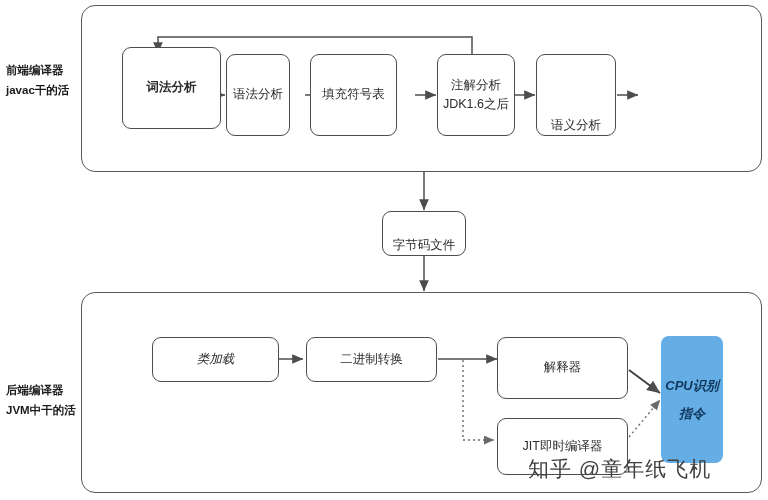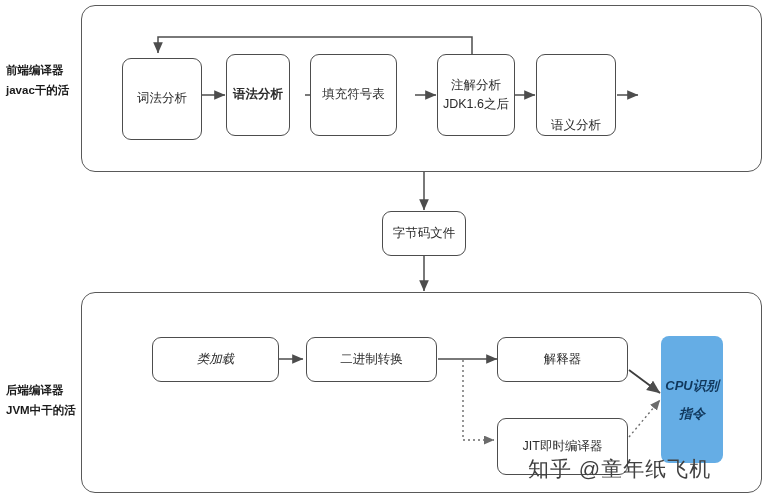--- a/index.html
+++ b/index.html
@@ -127,62 +127,62 @@
     <line x1="629" y1="437" x2="660" y2="400" stroke="#6b6b6b" stroke-width="1.4" stroke-dasharray="2,3" marker-end="url(#arrow-dot)"></line>
   </svg>
 
   <div class="group-frame" style="left:81px; top:5px; width:681px; height:167px;"></div>
 
   <div class="side-label" style="left:6px; top:60px;">
     <span class="ln">前端编译器</span>
     <span class="ln">javac干的活</span>
   </div>
 
-  <div class="node" style="left:122px; top:58px; width:80px; height:82px;">
+  <div class="node" style="left:122px; top:47px; width:99px; height:82px;font-weight:bold;">
     <span>词法分析</span>
   </div>
 
-  <div class="node" style="left:226px; top:54px; width:64px; height:82px;font-weight:bold;">
+  <div class="node" style="left:226px; top:54px; width:64px; height:82px;">
     <span>语法分析</span>
   </div>
 
   <div class="node" style="left:310px; top:54px; width:87px; height:82px;">
     <span>填充符号表</span>
   </div>
 
   <div class="node" style="left:437px; top:54px; width:78px; height:82px;">
     <span>注解分析</span>
     <span class="line2">JDK1.6之后</span>
   </div>
 
   <div class="node" style="left:536px; top:54px; width:80px; height:82px;justify-content:flex-end;">
     <span>语义分析</span>
   </div>
 
 
-  <div class="node" style="left:382px; top:211px; width:84px; height:45px;">
+  <div class="node" style="left:382px; top:211px; width:84px; height:45px;justify-content:flex-end;">
     <span>字节码文件</span>
   </div>
 
   <div class="group-frame" style="left:81px; top:292px; width:681px; height:201px;"></div>
 
   <div class="side-label" style="left:6px; top:380px;">
     <span class="ln">后端编译器</span>
     <span class="ln">JVM中干的活</span>
   </div>
 
   <div class="node" style="left:152px; top:337px; width:127px; height:45px;font-style:italic;">
     <span>类加载</span>
   </div>
 
   <div class="node" style="left:306px; top:337px; width:131px; height:45px;">
     <span>二进制转换</span>
   </div>
 
-  <div class="node" style="left:497px; top:337px; width:131px; height:45px;">
+  <div class="node" style="left:497px; top:337px; width:131px; height:62px;">
     <span>解释器</span>
   </div>
 
   <div class="node" style="left:497px; top:418px; width:131px; height:57px;">
     <span>JIT即时编译器</span>
   </div>
 
   <div class="node cpu" style="left:661px; top:336px; width:62px; height:127px;font-style:italic;">
     <span>CPU识别</span>
     <span class="line2">指令</span>

